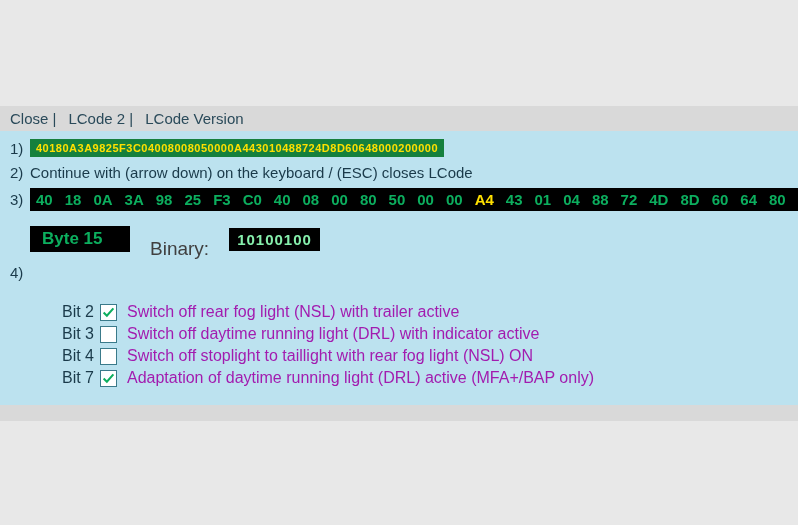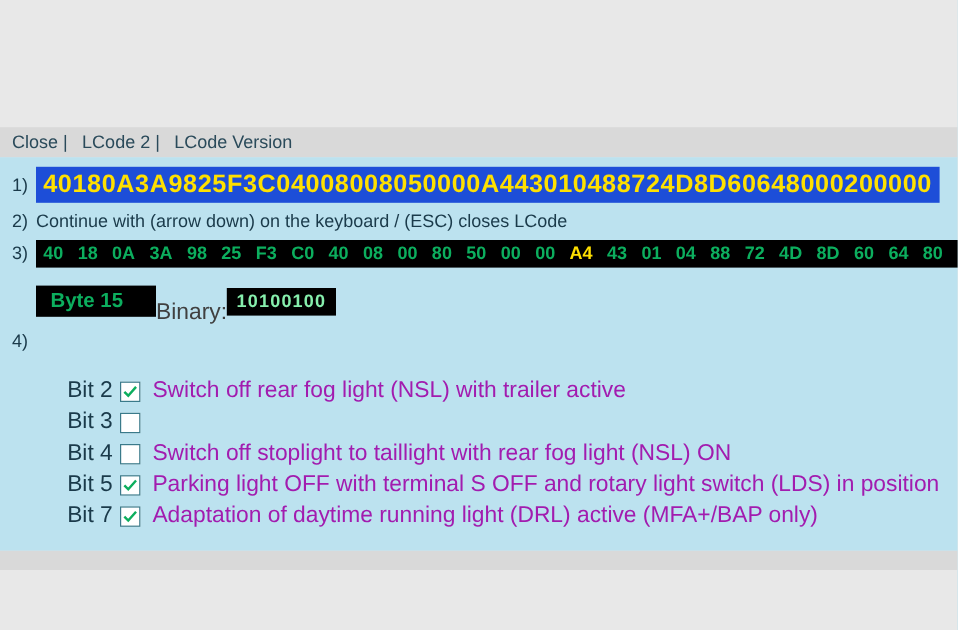--- a/index.html
+++ b/index.html
@@ -34,25 +34,25 @@
     align-items: center;
     margin-bottom: 7px;
   }
   .row-num {
     width: 20px;
     flex-shrink: 0;
     font-size: 15px;
     color: #1a3a4a;
   }
   .hexline1 {
-    background: #1d4ed8;
+    background: #15803d;
     color: #ffe000;
     font-weight: bold;
     padding: 3px 6px;
-    font-size: 21px;
+    font-size: 11px;
     letter-spacing: 0.5px;
   }
   .instruction {
     color: #1a3a4a;
     font-size: 15px;
   }
   .hexbytes {
     background: #000;
     padding: 3px 6px;
     display: flex;
@@ -61,20 +61,21 @@
     font-size: 15px;
     font-weight: bold;
   }
   .hexbytes span { color: #0cae5e; }
   .hexbytes span.hl { color: #ffe000; }
   .byte-row {
     display: flex;
     align-items: center;
     margin-left: 20px;
     margin-bottom: 4px;
+    gap: 20px;
   }
   .byte-chip {
     background: #000;
     color: #0cae5e;
     padding: 3px 12px;
     font-size: 17px;
     font-weight: bold;
     min-width: 100px;
   }
   .binary-label {
@@ -91,21 +92,21 @@
     letter-spacing: 1px;
   }
   .bits {
     margin-left: 40px;
     margin-top: 22px;
   }
   .bit-row {
     display: flex;
     align-items: center;
     margin-bottom: 4px;
-    font-size: 19px;
+    font-size: 16px;
   }
   .bit-label {
     width: 44px;
     text-align: right;
     margin-right: 6px;
     color: #1a3a4a;
   }
   .cb {
     width: 17px;
     height: 17px;
@@ -197,34 +198,26 @@
         <div class="cb checked">
           <svg viewBox="0 0 16 16">
             <path d="M2 8 L6 12 L14 3" stroke="#0cae5e" stroke-width="2.5" fill="none"></path>
           </svg>
         </div>
         <div class="bit-desc">Switch off rear fog light (NSL) with trailer active</div>
       </div>
       <div class="bit-row">
         <div class="bit-label">Bit 3</div>
         <div class="cb"></div>
+        <div class="bit-desc">Switch off daytime running light (DRL) with indicator active</div>
       </div>
       <div class="bit-row">
         <div class="bit-label">Bit 4</div>
         <div class="cb"></div>
         <div class="bit-desc">Switch off stoplight to taillight with rear fog light (NSL) ON</div>
-      </div>
-      <div class="bit-row">
-        <div class="bit-label">Bit 5</div>
-        <div class="cb checked">
-          <svg viewBox="0 0 16 16">
-            <path d="M2 8 L6 12 L14 3" stroke="#0cae5e" stroke-width="2.5" fill="none"></path>
-          </svg>
-        </div>
-        <div class="bit-desc">Parking light OFF with terminal S OFF and rotary light switch (LDS) in position</div>
       </div>
       <div class="bit-row">
         <div class="bit-label">Bit 7</div>
         <div class="cb checked">
           <svg viewBox="0 0 16 16">
             <path d="M2 8 L6 12 L14 3" stroke="#0cae5e" stroke-width="2.5" fill="none"></path>
           </svg>
         </div>
         <div class="bit-desc">Adaptation of daytime running light (DRL) active (MFA+/BAP only)</div>
       </div>

